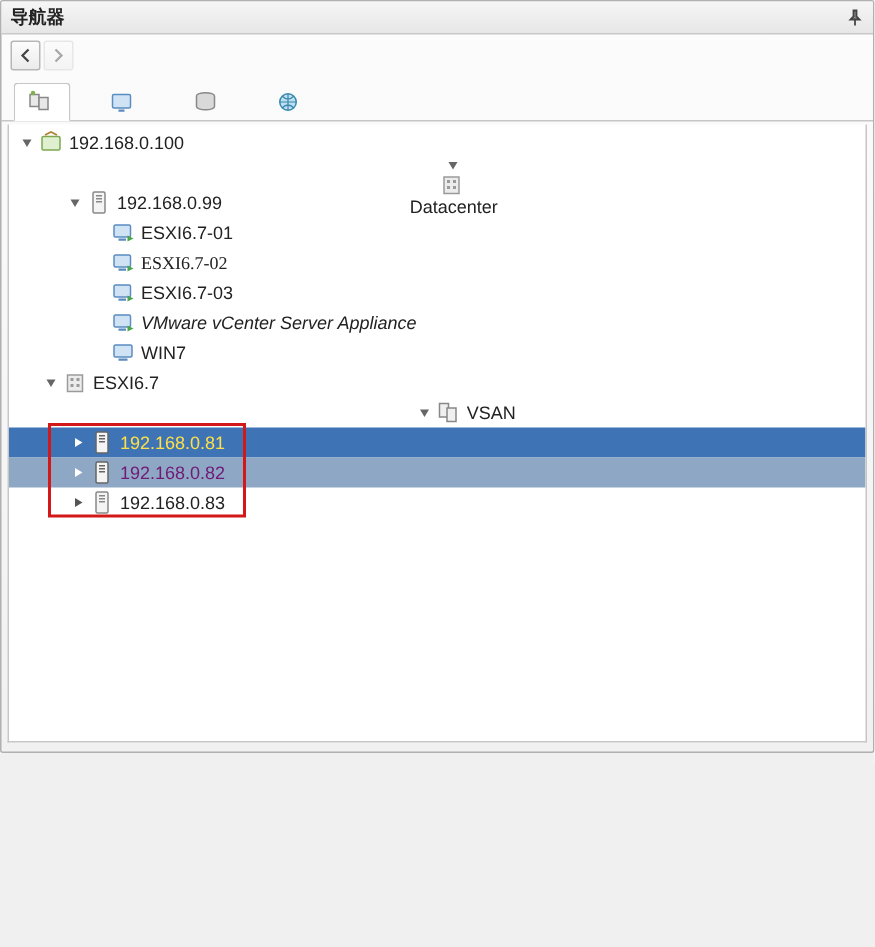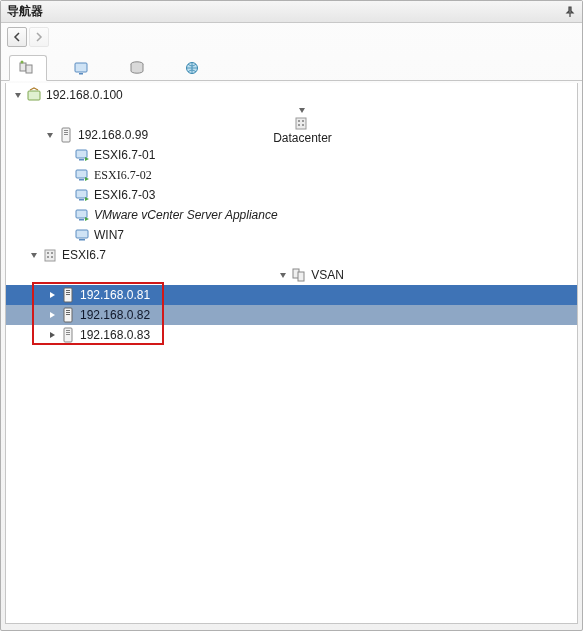--- a/index.html
+++ b/index.html
@@ -7,21 +7,21 @@
     margin: 0;
     font-family: Arial, "Microsoft YaHei", sans-serif;
     font-size: 12px;
     background: #f0f0f0;
     width: 583px;
     height: 631px;
     overflow: hidden;
   }
   .panel {
     width: 583px;
-    height: 631px;
+    height: 502px;
     border: 1px solid #b0b0b0;
     background: linear-gradient(#fcfcfc, #f1f1f1);
     border-radius: 2px;
     position: relative;
   }
   .header {
     height: 22px;
     border-bottom: 1px solid #c8c8c8;
     background: linear-gradient(#f6f6f6, #e6e6e6);
     padding: 0 6px;
@@ -104,22 +104,22 @@
     align-items:center; justify-content:center;
     margin-right:2px;
     color:#555;
   }
   .ico {
     width:16px; height:16px;
     display:inline-flex;
     align-items:center; justify-content:center;
     margin-right:4px;
   }
-  .row.selected { background:#3e73b6; color:#ffffff; }
-  .row.secondary { background:#8ea7c5; color:#0f172a; }
+  .row.selected { background:#3e73b6; color:#fde047; }
+  .row.secondary { background:#8ea7c5; color:#701a75; }
 
   .redbox {
     position:absolute;
     border:2px solid #d21818;
     pointer-events:none;
   }
 </style>
 </head>
 <body>
 

